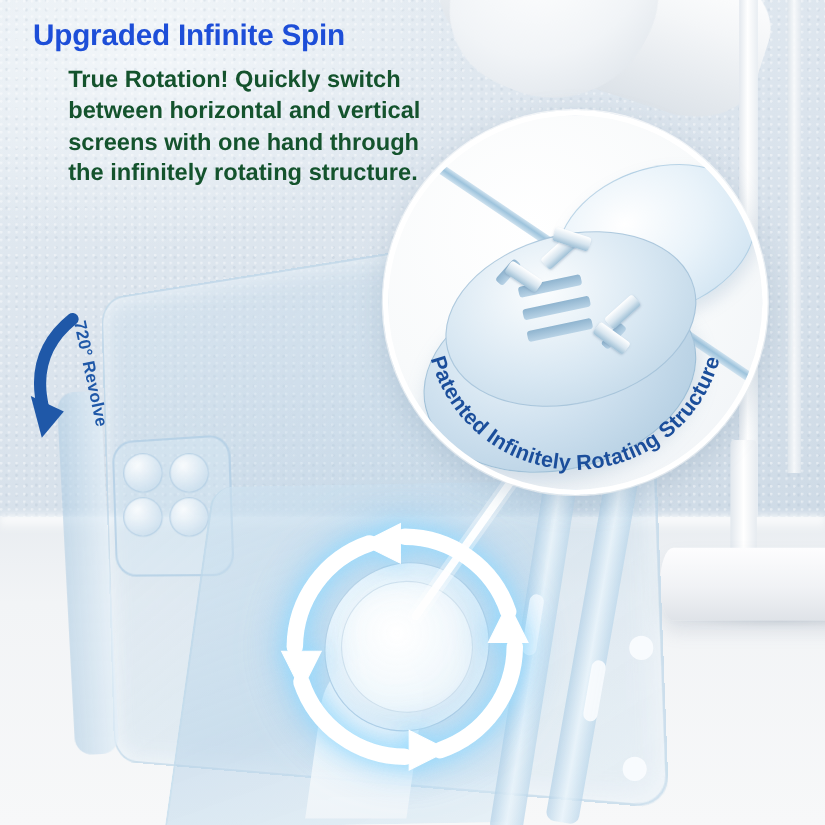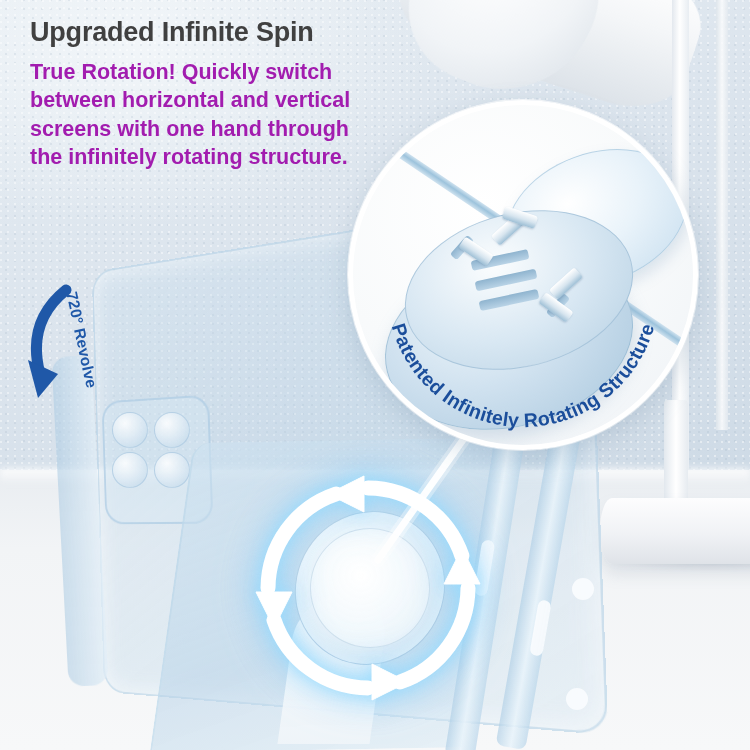--- a/index.html
+++ b/index.html
@@ -327,23 +327,23 @@
     <svg class="arc-text" viewBox="0 0 340 340">
       <defs>
         <path id="capArc" d="M 34 186 A 136 136 0 0 0 306 186" fill="none"></path>
       </defs>
       <text fill="#1B4E9B">
         <textPath href="#capArc" startOffset="50%" text-anchor="middle">Patented Infinitely Rotating Structure</textPath>
       </text>
     </svg>
   </div>
 
-  <div class="headline" style="color:#404040;">Upgraded Infinite Spin</div>
-
-  <div class="body-copy" style="color:#a21caf;">True Rotation! Quickly switch between horizontal and vertical screens with one hand through the infinitely rotating structure.</div>
+  <div class="headline" style="color:#1d4ed8;">Upgraded Infinite Spin</div>
+
+  <div class="body-copy" style="color:#14532d;margin-left:32px;">True Rotation! Quickly switch between horizontal and vertical screens with one hand through the infinitely rotating structure.</div>
 
   <div class="revolve-wrap">
     <svg width="112" height="128" viewBox="0 0 112 128">
       <path d="M42 8 C12 32 8 62 16 92" fill="none" stroke="#1F58A8" stroke-width="11" stroke-linecap="round"></path>
       <polygon points="4,78 34,92 14,116" fill="#1F58A8"></polygon>
     </svg>
     <div class="revolve-label" style="color:#1F58A8;">720° Revolve</div>
   </div>
 
 </div>

